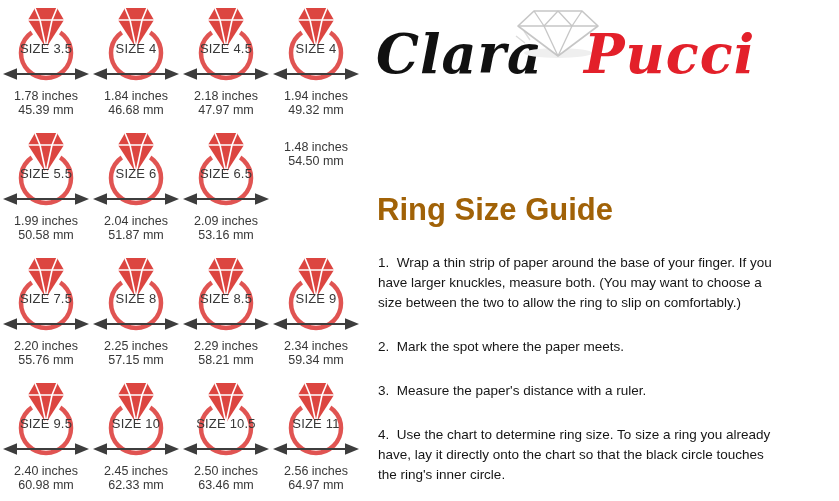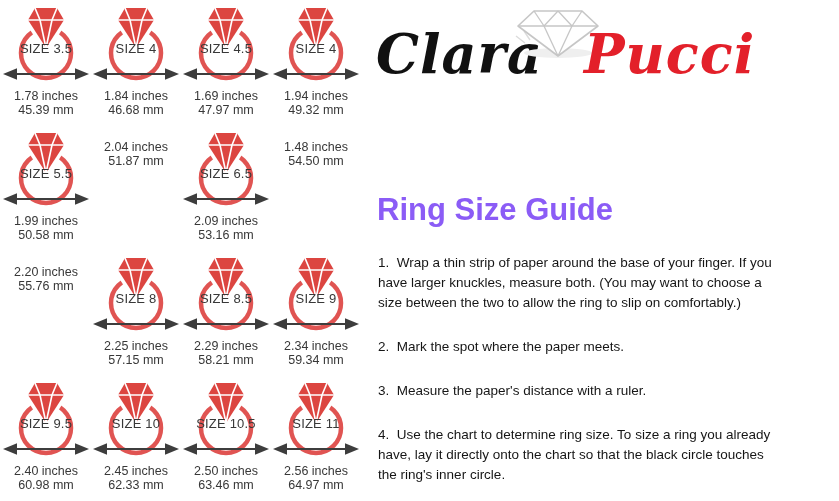--- a/index.html
+++ b/index.html
@@ -31,21 +31,21 @@
     position:absolute; top:6px; font-family:"DejaVu Serif", serif;
     font-style:italic; font-weight:bold; font-size:54px; line-height:80px; letter-spacing:1px;
   }
   .clara { left:0; color:var(--c-logo_black); }
   .pucci { left:208px; color:var(--c-logo_red); }
   .logo-diamond { position:absolute; left:134px; top:-2px; width:95px; height:54px; }
 
   
   .title {
     position:absolute; left:377px; top:192px; margin:0;
-    font-size:31px; font-weight:bold; color:#8b5cf6; letter-spacing:0;
+    font-size:31px; font-weight:bold; color:#a16207; letter-spacing:0;
   }
   .steps { position:absolute; left:378px; top:253px; width:475px; }
   .step {
     margin:0 0 24px 0; font-size:13.5px; line-height:20px; color:#161616;
     white-space:pre-wrap;
   }
 </style>
 </head>
 <body>
 
@@ -116,21 +116,21 @@
           <line x1="51" y1="12" x2="45" y2="40"></line>
         </g>
         <g>
           <line x1="10" y1="66" x2="80" y2="66" stroke="var(--c-arrow)" stroke-width="2.2"></line>
           <polygon points="2,66 16,60.2 16,71.8" fill="var(--c-arrow)"></polygon>
           <polygon points="88,66 74,60.2 74,71.8" fill="var(--c-arrow)"></polygon>
         </g>
       </svg>
       <span class="size-label">SIZE 4.5</span>
     </div>
-    <div class="inches">1.69 inches</div>
+    <div class="inches">2.18 inches</div>
     <div class="mm">47.97 mm</div>
   </div>
 
   <div class="cell">
     <div class="ring-wrap">
       <svg class="ring-svg" viewBox="0 0 90 74">
         <circle cx="45" cy="45" r="25" fill="none" stroke="var(--c-ring)" stroke-width="4.5"></circle>
         <polygon points="27,12 34,0 56,0 63,12 45,40" fill="#ffffff" stroke="#ffffff" stroke-width="7" stroke-linejoin="round"></polygon>
         <polygon points="27,12 34,0 56,0 63,12 45,40" fill="var(--c-diamond)"></polygon>
         <g stroke="#ffffff" stroke-width="1.6" fill="none">
@@ -171,20 +171,40 @@
           <polygon points="88,66 74,60.2 74,71.8" fill="var(--c-arrow)"></polygon>
         </g>
       </svg>
       <span class="size-label">SIZE 5.5</span>
     </div>
     <div class="inches">1.99 inches</div>
     <div class="mm">50.58 mm</div>
   </div>
 
   <div class="cell">
+    <div class="ring-wrap">
+      <svg class="ring-svg" viewBox="0 0 90 74">
+        <circle cx="45" cy="45" r="25" fill="none" stroke="var(--c-ring)" stroke-width="4.5"></circle>
+        <polygon points="27,12 34,0 56,0 63,12 45,40" fill="#ffffff" stroke="#ffffff" stroke-width="7" stroke-linejoin="round"></polygon>
+        <polygon points="27,12 34,0 56,0 63,12 45,40" fill="var(--c-diamond)"></polygon>
+        <g stroke="#ffffff" stroke-width="1.6" fill="none">
+          <line x1="27" y1="12" x2="63" y2="12"></line>
+          <line x1="34" y1="0" x2="39" y2="12"></line>
+          <line x1="56" y1="0" x2="51" y2="12"></line>
+          <line x1="39" y1="12" x2="45" y2="40"></line>
+          <line x1="51" y1="12" x2="45" y2="40"></line>
+        </g>
+        <g>
+          <line x1="10" y1="66" x2="80" y2="66" stroke="var(--c-arrow)" stroke-width="2.2"></line>
+          <polygon points="2,66 16,60.2 16,71.8" fill="var(--c-arrow)"></polygon>
+          <polygon points="88,66 74,60.2 74,71.8" fill="var(--c-arrow)"></polygon>
+        </g>
+      </svg>
+      <span class="size-label">SIZE 6</span>
+    </div>
     <div class="inches">2.04 inches</div>
     <div class="mm">51.87 mm</div>
   </div>
 
   <div class="cell">
     <div class="ring-wrap">
       <svg class="ring-svg" viewBox="0 0 90 74">
         <circle cx="45" cy="45" r="25" fill="none" stroke="var(--c-ring)" stroke-width="4.5"></circle>
         <polygon points="27,12 34,0 56,0 63,12 45,40" fill="#ffffff" stroke="#ffffff" stroke-width="7" stroke-linejoin="round"></polygon>
         <polygon points="27,12 34,0 56,0 63,12 45,40" fill="var(--c-diamond)"></polygon>
@@ -206,20 +226,40 @@
     <div class="inches">2.09 inches</div>
     <div class="mm">53.16 mm</div>
   </div>
 
   <div class="cell">
     <div class="inches">1.48 inches</div>
     <div class="mm">54.50 mm</div>
   </div>
 
   <div class="cell">
+    <div class="ring-wrap">
+      <svg class="ring-svg" viewBox="0 0 90 74">
+        <circle cx="45" cy="45" r="25" fill="none" stroke="var(--c-ring)" stroke-width="4.5"></circle>
+        <polygon points="27,12 34,0 56,0 63,12 45,40" fill="#ffffff" stroke="#ffffff" stroke-width="7" stroke-linejoin="round"></polygon>
+        <polygon points="27,12 34,0 56,0 63,12 45,40" fill="var(--c-diamond)"></polygon>
+        <g stroke="#ffffff" stroke-width="1.6" fill="none">
+          <line x1="27" y1="12" x2="63" y2="12"></line>
+          <line x1="34" y1="0" x2="39" y2="12"></line>
+          <line x1="56" y1="0" x2="51" y2="12"></line>
+          <line x1="39" y1="12" x2="45" y2="40"></line>
+          <line x1="51" y1="12" x2="45" y2="40"></line>
+        </g>
+        <g>
+          <line x1="10" y1="66" x2="80" y2="66" stroke="var(--c-arrow)" stroke-width="2.2"></line>
+          <polygon points="2,66 16,60.2 16,71.8" fill="var(--c-arrow)"></polygon>
+          <polygon points="88,66 74,60.2 74,71.8" fill="var(--c-arrow)"></polygon>
+        </g>
+      </svg>
+      <span class="size-label">SIZE 7.5</span>
+    </div>
     <div class="inches">2.20 inches</div>
     <div class="mm">55.76 mm</div>
   </div>
 
   <div class="cell">
     <div class="ring-wrap">
       <svg class="ring-svg" viewBox="0 0 90 74">
         <circle cx="45" cy="45" r="25" fill="none" stroke="var(--c-ring)" stroke-width="4.5"></circle>
         <polygon points="27,12 34,0 56,0 63,12 45,40" fill="#ffffff" stroke="#ffffff" stroke-width="7" stroke-linejoin="round"></polygon>
         <polygon points="27,12 34,0 56,0 63,12 45,40" fill="var(--c-diamond)"></polygon>

